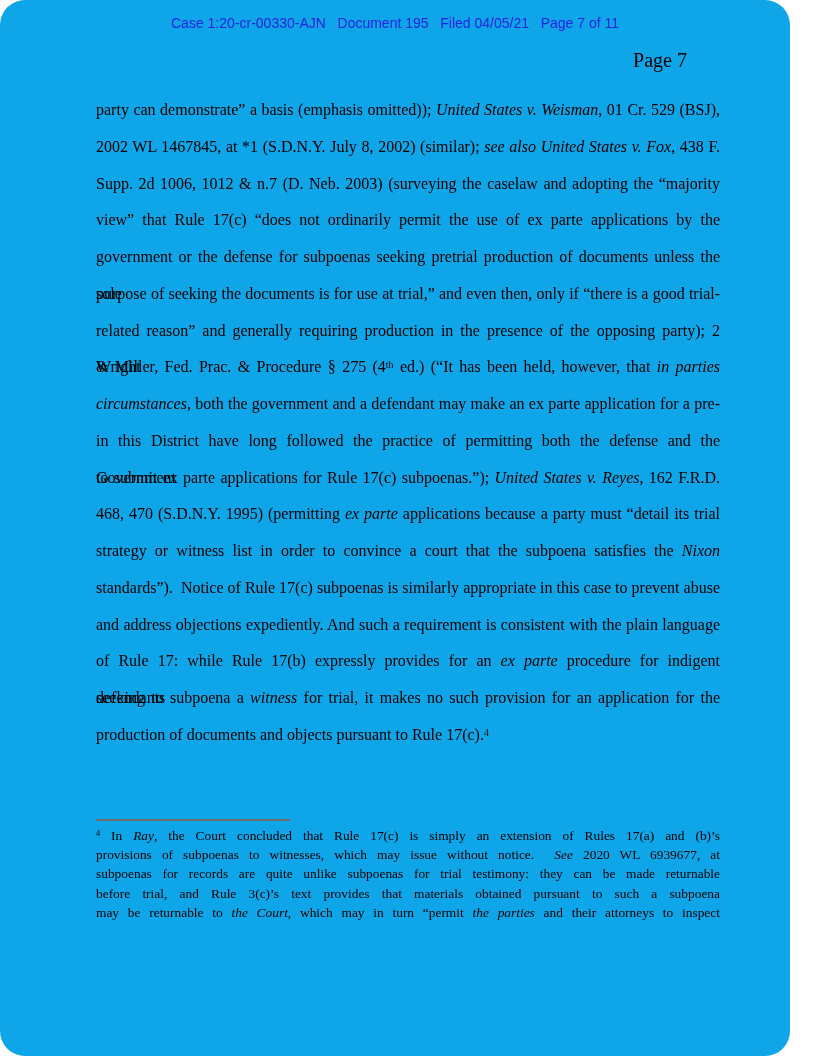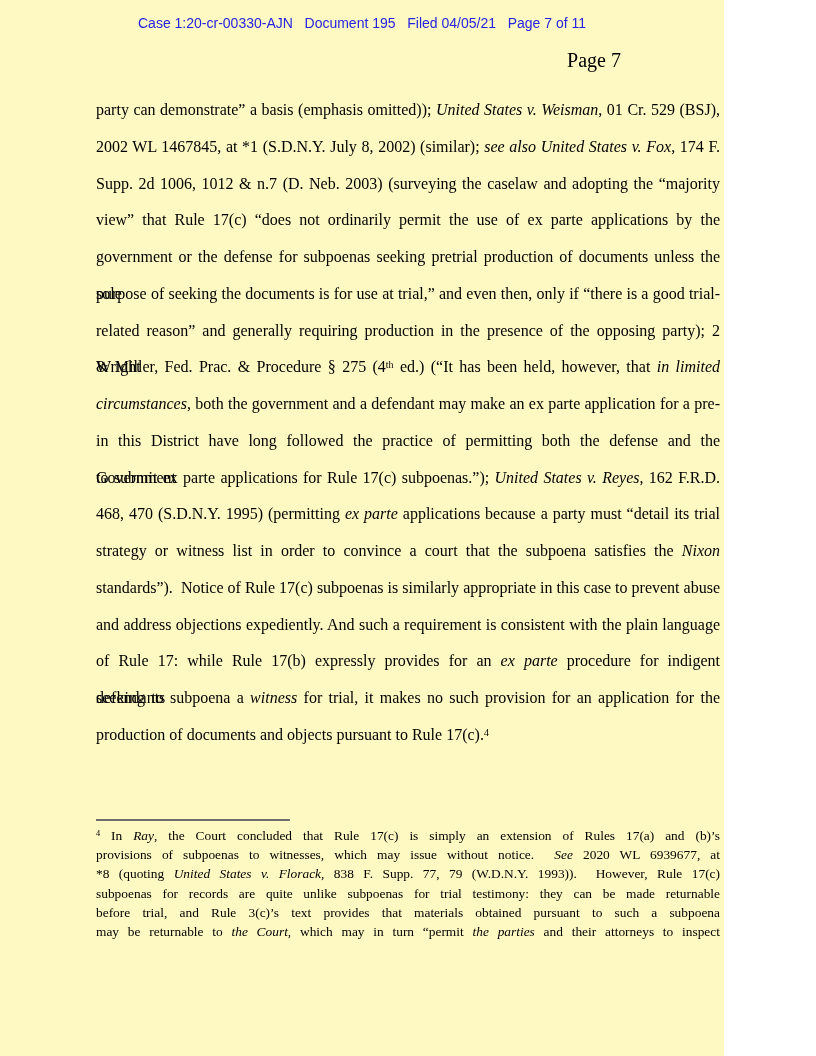--- a/index.html
+++ b/index.html
@@ -3,26 +3,27 @@
 <meta charset="utf-8">
 <style>
   :root {
     --stamp-blue: #2424DD;
     --sep-gray: #6e6e6e;
     --text-black: #000000;
   }
   html, body { margin: 0; padding: 0; background: #ffffff; }
   .page {
     position: relative;
-    width: 724px;
+    width: 790px;
     height: 1056px;
-    background: #fef9c3;
+    background: #0ea5e9;
     font-family: "Liberation Serif", serif;
     color: var(--text-black);
     overflow: hidden;
+    border-radius: 25px;
   }
   .stamp {
     position: absolute;
     top: 15px;
     left: 0;
     right: 0;
     text-align: center;
     font-family: "Liberation Sans", sans-serif;
     font-size: 14px;
     color: var(--stamp-blue);
@@ -79,40 +80,39 @@
   }
 </style>
 </head>
 <body>
 
 <div class="page">
   <div class="stamp">Case 1:20-cr-00330-AJN&nbsp;&nbsp; Document 195&nbsp;&nbsp; Filed 04/05/21&nbsp;&nbsp; Page 7 of 11</div>
   <div class="page-number">Page 7</div>
   <div class="body-text" id="body-lines">
       <div class="line"><span>party can demonstrate” a basis (emphasis omitted)); </span><span class="it">United States v. Weisman</span><span>, 01 Cr. 529 (BSJ),</span></div>
-      <div class="line"><span>2002 WL 1467845, at *1 (S.D.N.Y. July 8, 2002) (similar); </span><span class="it">see also United States v. Fox</span><span>, 174 F.</span></div>
+      <div class="line"><span>2002 WL 1467845, at *1 (S.D.N.Y. July 8, 2002) (similar); </span><span class="it">see also United States v. Fox</span><span>, 438 F.</span></div>
       <div class="line"><span>Supp. 2d 1006, 1012 &amp; n.7 (D. Neb. 2003) (surveying the caselaw and adopting the “majority</span></div>
       <div class="line"><span>view” that Rule 17(c) “does not ordinarily permit the use of ex parte applications by the</span></div>
       <div class="line"><span>government or the defense for subpoenas seeking pretrial production of documents unless the sole</span></div>
       <div class="line"><span>purpose of seeking the documents is for use at trial,” and even then, only if “there is a good trial-</span></div>
       <div class="line"><span>related reason” and generally requiring production in the presence of the opposing party); 2 Wright</span></div>
-      <div class="line"><span>&amp; Miller, Fed. Prac. &amp; Procedure § 275 (4</span><span class="sup">th</span><span> ed.) (“It has been held, however, that </span><span class="it">in limited</span></div>
+      <div class="line"><span>&amp; Miller, Fed. Prac. &amp; Procedure § 275 (4</span><span class="sup">th</span><span> ed.) (“It has been held, however, that </span><span class="it">in parties</span></div>
       <div class="line"><span class="it">circumstances</span><span>, both the government and a defendant may make an ex parte application for a pre-</span></div>
       <div class="line"><span>in this District have long followed the practice of permitting both the defense and the Government</span></div>
       <div class="line"><span>to submit ex parte applications for Rule 17(c) subpoenas.”); </span><span class="it">United States v. Reyes</span><span>, 162 F.R.D.</span></div>
       <div class="line"><span>468, 470 (S.D.N.Y. 1995) (permitting </span><span class="it">ex parte</span><span> applications because a party must “detail its trial</span></div>
       <div class="line"><span>strategy or witness list in order to convince a court that the subpoena satisfies the </span><span class="it">Nixon</span></div>
       <div class="line"><span>standards”).&nbsp; Notice of Rule 17(c) subpoenas is similarly appropriate in this case to prevent abuse</span></div>
       <div class="line"><span>and address objections expediently. And such a requirement is consistent with the plain language</span></div>
       <div class="line"><span>of Rule 17: while Rule 17(b) expressly provides for an </span><span class="it">ex parte</span><span> procedure for indigent defendants</span></div>
       <div class="line"><span>seeking to subpoena a </span><span class="it">witness</span><span> for trial, it makes no such provision for an application for the</span></div>
       <div class="line no-just"><span>production of documents and objects pursuant to Rule 17(c).</span><span class="sup">4</span></div>
     </div>
   <div class="fn-sep"></div>
   <div class="footnote-text" id="footnote-lines">
       <div class="line"><span class="sup">4</span><span> In </span><span class="it">Ray</span><span>, the Court concluded that Rule 17(c) is simply an extension of Rules 17(a) and (b)’s</span></div>
       <div class="line"><span>provisions of subpoenas to witnesses, which may issue without notice.&nbsp; </span><span class="it">See</span><span> 2020 WL 6939677, at</span></div>
-      <div class="line"><span>*8 (quoting </span><span class="it">United States v. Florack</span><span>, 838 F. Supp. 77, 79 (W.D.N.Y. 1993)).&nbsp; However, Rule 17(c)</span></div>
       <div class="line"><span>subpoenas for records are quite unlike subpoenas for trial testimony: they can be made returnable</span></div>
       <div class="line"><span>before trial, and Rule 3(c)’s text provides that materials obtained pursuant to such a subpoena</span></div>
       <div class="line"><span>may be returnable to </span><span class="it">the Court</span><span>, which may in turn “permit </span><span class="it">the parties</span><span> and their attorneys to inspect</span></div>
     </div>
 </div>
 
 </body></html>

